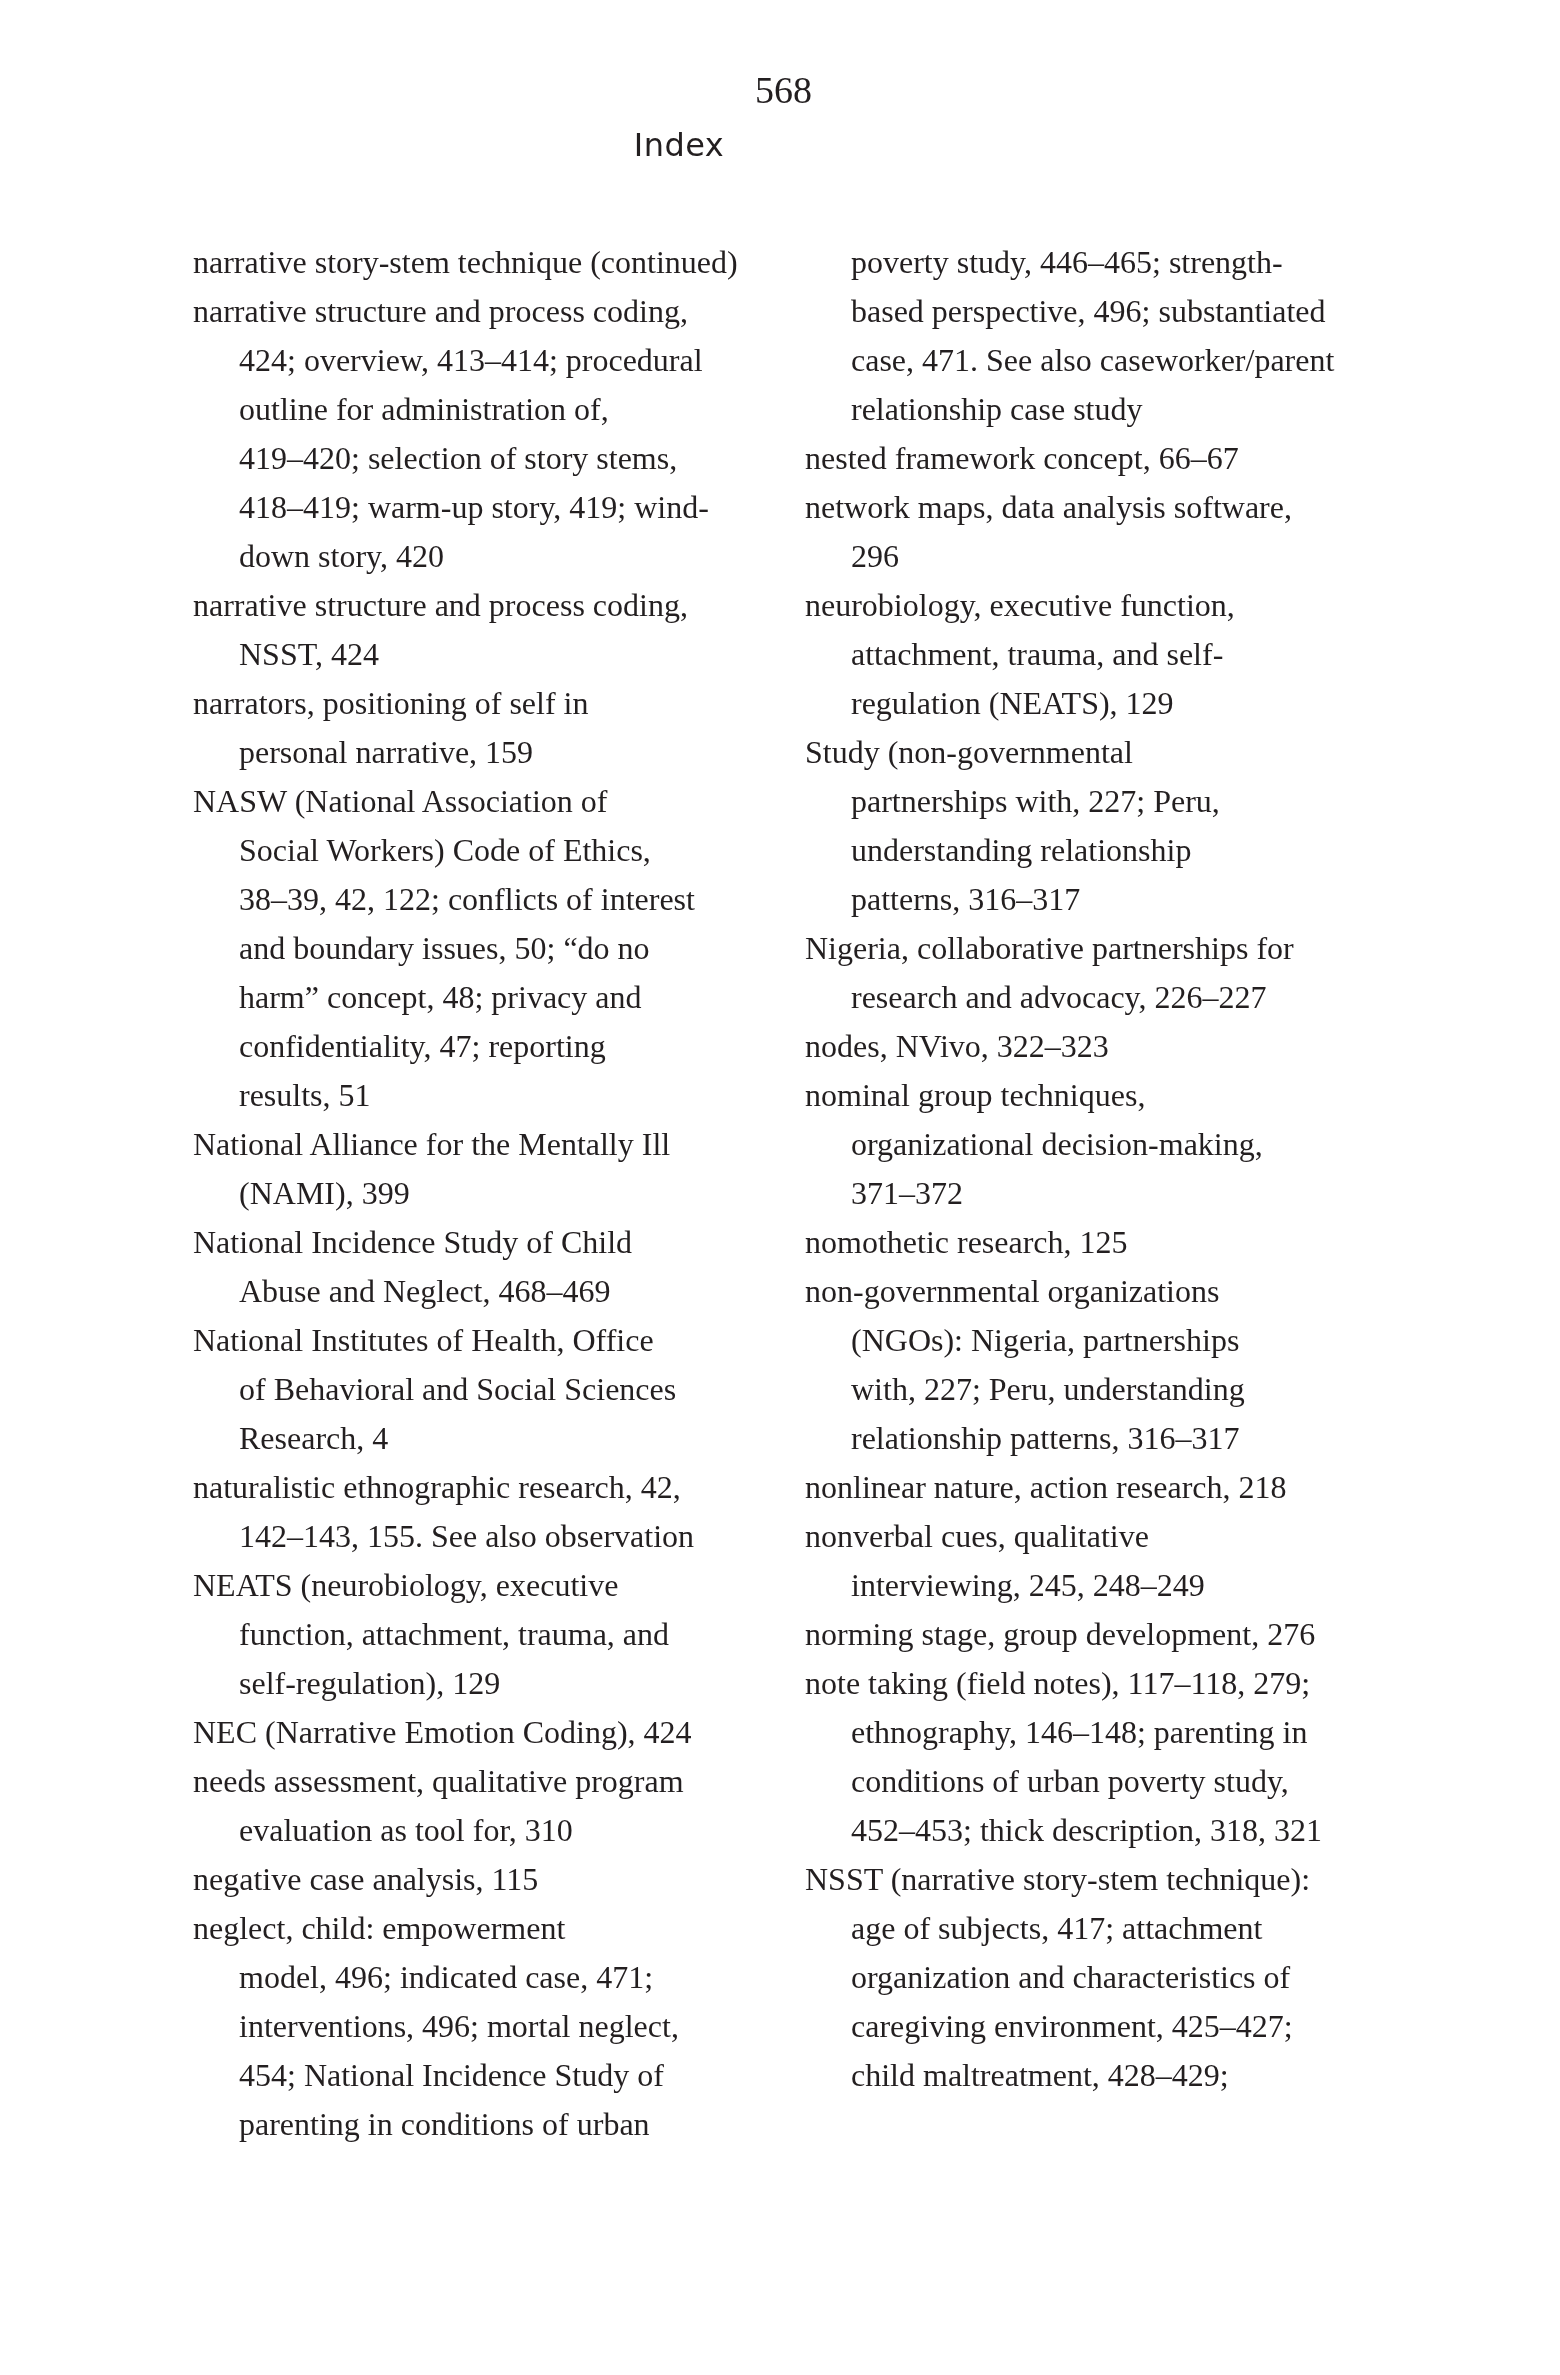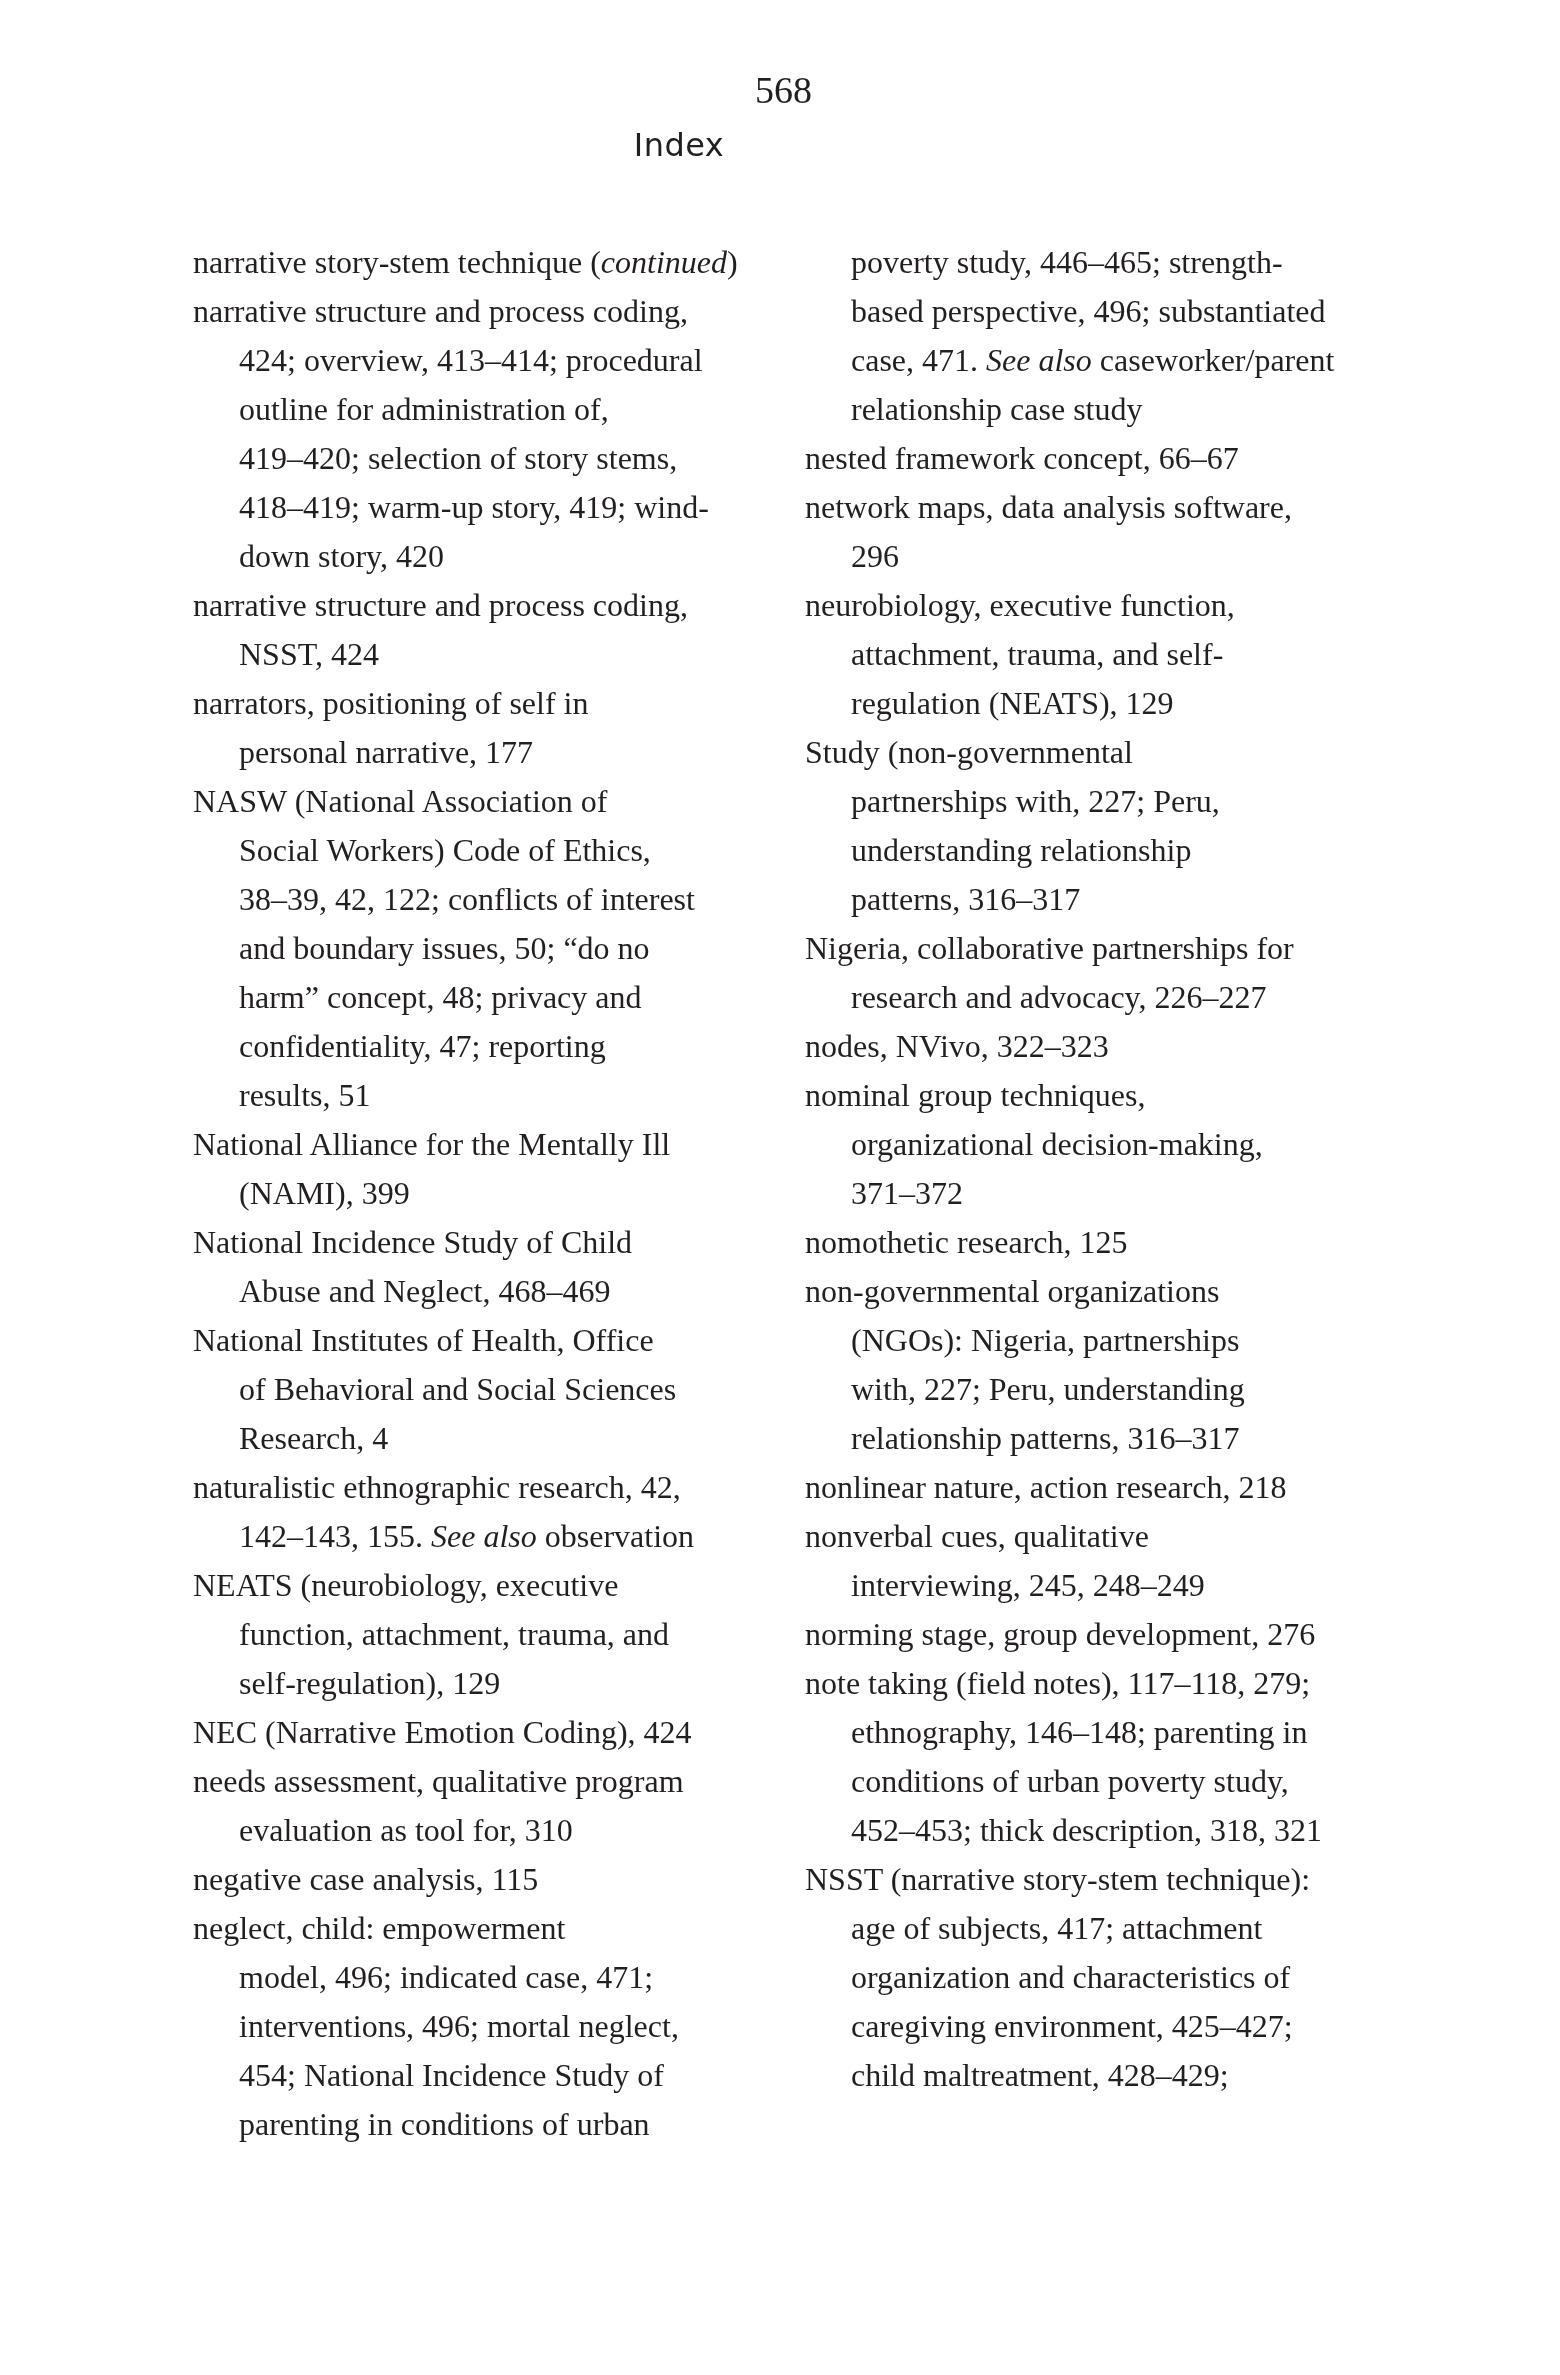--- a/index.html
+++ b/index.html
@@ -45,40 +45,40 @@
   .column.left { left: 193px; }
   .column.right { left: 805px; }
   .line {
     display: block;
     white-space: nowrap;
     font-size: 32px;
     line-height: 49px;
     height: 49px;
   }
   .line.indent { padding-left: 46px; }
-  .line .it { font-style: italic; }
+  .line .it { }
 </style>
 </head>
 <body>
 
 <div class="page-number">568</div>
 <div class="running-head">Index</div>
 
 <div class="column left">
     <div class="line"><span>narrative story-stem technique (</span><span class="it">continued</span><span>)</span></div>
     <div class="line"><span>narrative structure and process coding,</span></div>
     <div class="line indent"><span>424; overview, 413–414; procedural</span></div>
     <div class="line indent"><span>outline for administration of,</span></div>
     <div class="line indent"><span>419–420; selection of story stems,</span></div>
     <div class="line indent"><span>418–419; warm-up story, 419; wind-</span></div>
     <div class="line indent"><span>down story, 420</span></div>
     <div class="line"><span>narrative structure and process coding,</span></div>
     <div class="line indent"><span>NSST, 424</span></div>
     <div class="line"><span>narrators, positioning of self in</span></div>
-    <div class="line indent"><span>personal narrative, 177</span></div>
+    <div class="line indent"><span>personal narrative, 159</span></div>
     <div class="line"><span>NASW (National Association of</span></div>
     <div class="line indent"><span>Social Workers) Code of Ethics,</span></div>
     <div class="line indent"><span>38–39, 42, 122; conflicts of interest</span></div>
     <div class="line indent"><span>and boundary issues, 50; “do no</span></div>
     <div class="line indent"><span>harm” concept, 48; privacy and</span></div>
     <div class="line indent"><span>confidentiality, 47; reporting</span></div>
     <div class="line indent"><span>results, 51</span></div>
     <div class="line"><span>National Alliance for the Mentally Ill</span></div>
     <div class="line indent"><span>(NAMI), 399</span></div>
     <div class="line"><span>National Incidence Study of Child</span></div>

